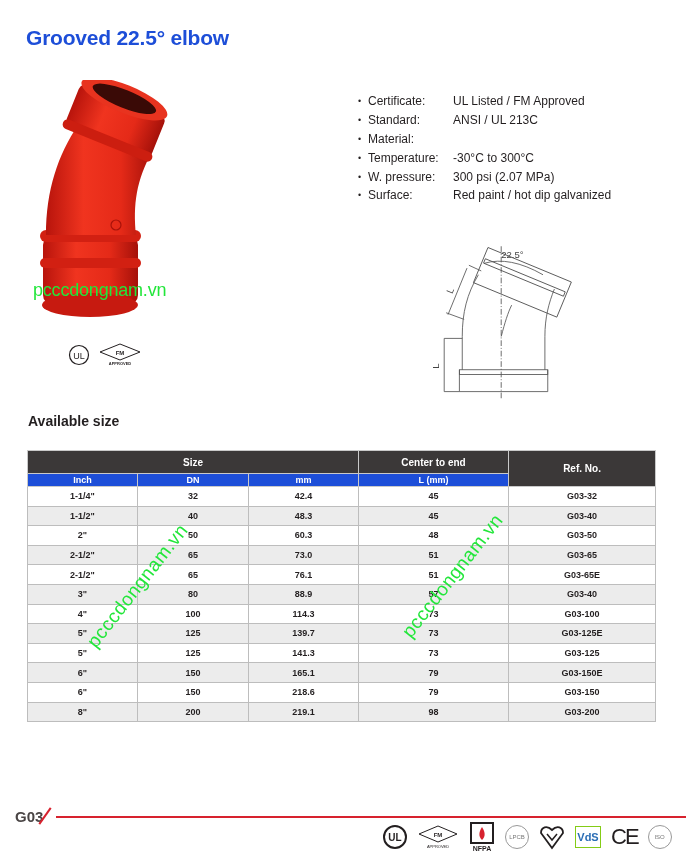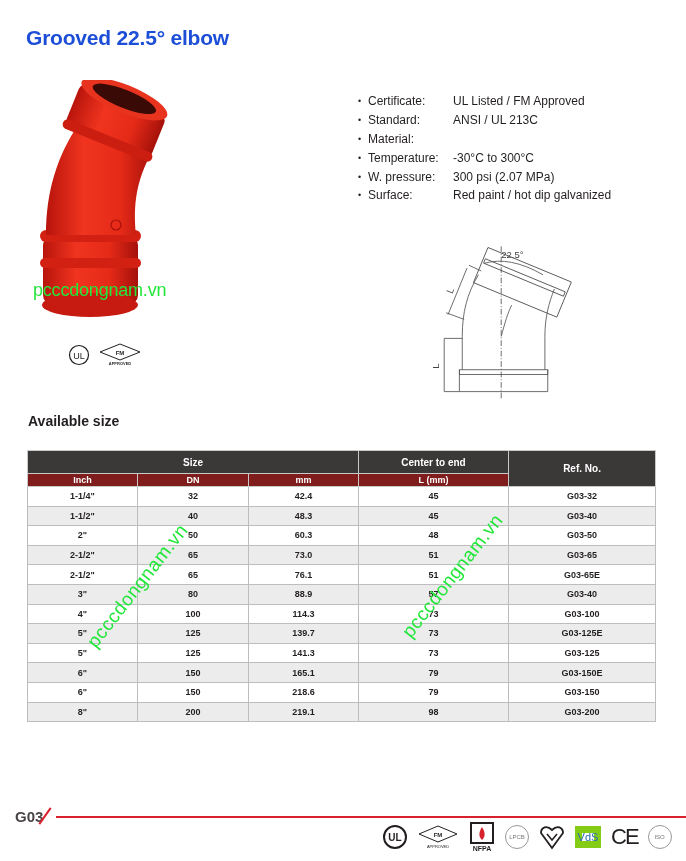--- a/index.html
+++ b/index.html
@@ -19,34 +19,34 @@
   .spec-label { width: 85px; }
   .spec-value { }
 
   .drawing { position: absolute; left: 410px; top: 235px; width: 190px; height: 165px; }
 
   .section-title { position: absolute; left: 28px; top: 413px; font-size: 14px; font-weight: bold; color: #231f20; }
 
   table.sizes { position: absolute; left: 27px; top: 434px; width: 628px; border-collapse: collapse; font-size: 9px; font-weight: bold; color: #231f20; table-layout: fixed; margin-top: 16px; }
   table.sizes th { color: #ffffff; text-align: center; font-weight: bold; border: 1px solid #c9c9c9; }
   th.dark { background: #3b3838; height: 23px; font-size: 10px; }
-  th.red { background: #7f1d1d; height: 13px; font-size: 9px; }
+  th.red { background: #1d4ed8; height: 13px; font-size: 9px; }
   table.sizes td { text-align: center; height: 19.6px; border: 1px solid #bdbdbd; }
   tr.odd td { background: #ffffff; }
   tr.even td { background: #ececec; }
 
   .wm-diag { position: absolute; font-size: 19px; color: #22e63a; transform-origin: left bottom; white-space: nowrap; letter-spacing: 0.5px; pointer-events: none; }
 
   .footer-code { position: absolute; left: 15px; top: 808px; font-size: 15px; font-weight: bold; color: #4a4545; }
   .footer-line { position: absolute; left: 56px; top: 816px; width: 630px; height: 2px; background: #d7222e; }
   .footer-slash { position: absolute; left: 44px; top: 806px; width: 2px; height: 20px; background: #d7222e; transform: rotate(35deg); }
 
   .footer-logos { position: absolute; left: 383px; top: 822px; display: flex; gap: 10px; align-items: center; }
   .logo-ul { width: 24px; height: 24px; border: 2px solid #231f20; border-radius: 50%; font-size: 10px; font-weight: bold; display: flex; align-items: center; justify-content: center; }
-  .logo-vds { width: 26px; height: 22px; border: 7px solid #84cc16; color: #2a6db5; font-size: 11px; font-weight: normal; display: flex; align-items: center; justify-content: center; }
+  .logo-vds { width: 26px; height: 22px; border: 1px solid #84cc16; color: #2a6db5; font-size: 11px; font-weight: bold; display: flex; align-items: center; justify-content: center; }
   .logo-ce { font-size: 22px; font-weight: normal; color: #231f20; letter-spacing: -2px; font-family: Liberation Sans, sans-serif; }
   .logo-circle { width: 24px; height: 24px; border: 1px solid #999; border-radius: 50%; font-size: 6px; display: flex; align-items: center; justify-content: center; color: #777; }
 </style>
 </head>
 <body>
 
 <div class="title">Grooved 22.5° elbow</div>
 
 <svg class="product-photo" viewBox="0 0 150 250">
   <defs>

